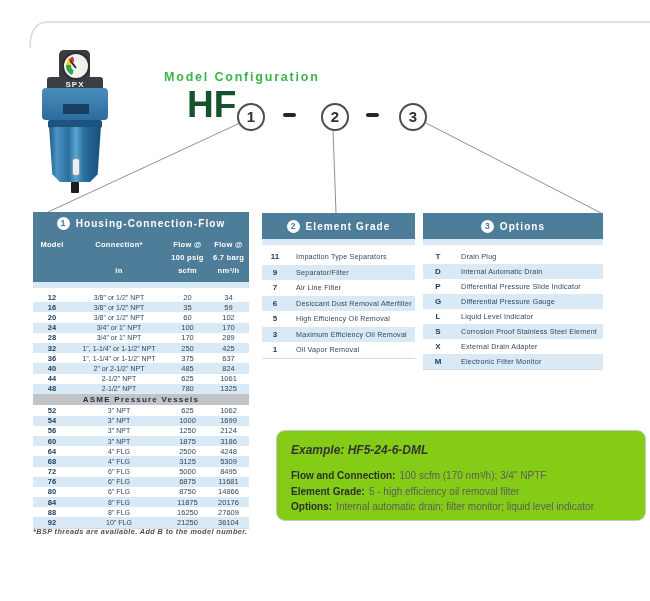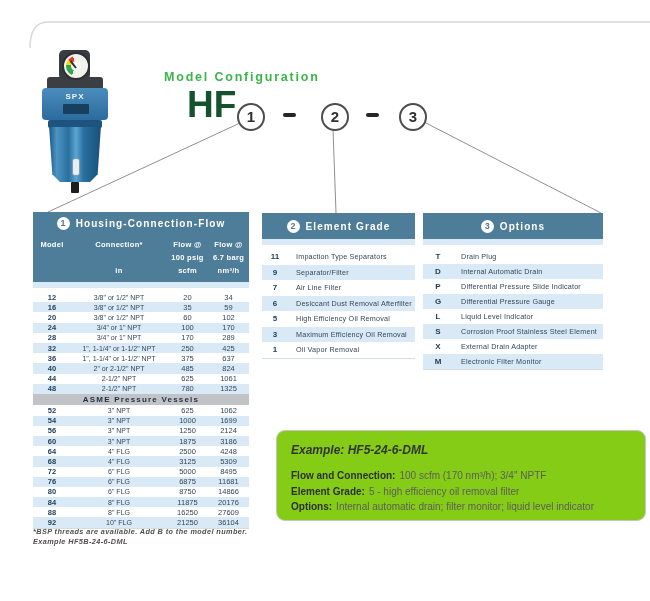--- a/index.html
+++ b/index.html
@@ -11,21 +11,21 @@
   .product{position:absolute;left:33px;top:44px;width:88px;height:150px;}
   .product div{position:absolute;}
   .p-gaugebox{left:26px;top:6px;width:31px;height:30px;background:#383c41;border-radius:5px;}
   .p-gauge{left:29px;top:8px;width:24px;height:24px;border-radius:50%;background:#f2f1ec;border:2px solid #2b2f34;}
   .p-arc{left:33px;top:12px;width:20px;height:20px;border-radius:50%;
          background:conic-gradient(from 205deg,#2fa84d 0 72deg,#ffd400 72deg 104deg,#e23a2b 104deg 138deg,#f2f1ec 138deg 360deg);}
   .p-face{left:38px;top:17px;width:10px;height:10px;border-radius:50%;background:#f7f6f2;}
   .p-needle{left:42px;top:15px;width:2px;height:9px;background:#333;transform:rotate(-38deg);transform-origin:50% 100%;}
   .p-cap{left:14px;top:33px;width:56px;height:13px;background:#3b3f44;border-radius:3px;}
   .p-head{left:9px;top:44px;width:66px;height:32px;background:linear-gradient(180deg,#4a8dbd,#2c6b9d);border-radius:4px;}
-  .p-brand{left:9px;top:48px;width:66px;text-align:center;color:#eef4f8;font-size:8px;font-weight:bold;letter-spacing:1px;}
+  .p-brand{left:9px;top:36px;width:66px;text-align:center;color:#eef4f8;font-size:8px;font-weight:bold;letter-spacing:1px;}
   .p-label{left:30px;top:60px;width:26px;height:10px;background:#173f5e;border-radius:1px;}
   .p-collar{left:15px;top:76px;width:54px;height:8px;background:#1d537e;border-radius:2px;}
   .p-bowl{left:15px;top:83px;width:54px;height:55px;
           background:linear-gradient(90deg,#174f78 0%,#4c94c4 16%,#2a6f9e 38%,#5ba6d2 52%,#2a6f9e 66%,#174f78 100%);
           clip-path:polygon(2% 0,98% 0,92% 86%,78% 100%,22% 100%,8% 86%);}
   .p-sight{left:39px;top:114px;width:6px;height:16px;background:#e8eef2;border:1px solid #7f98a8;border-radius:3px;}
   .p-drain{left:38px;top:138px;width:8px;height:11px;background:#1d1d1d;border-radius:1px;}
 
   
   .green-title{position:absolute;left:116px;top:70px;font-size:12.5px;font-weight:bold;
@@ -401,21 +401,20 @@
 
         <div class="trow alt">
           <span class="code">M</span>
           <span class="lbl">Electronic Filter Monitor</span>
         </div>
       </div>
   </div>
 
   <div class="footnote">
     <div>*BSP threads are available. Add B to the model number.</div>
-    <div>Example HF5B-24-6-DML</div>
   </div>
 
   <div class="example">
     <div class="ex-title">Example: HF5-24-6-DML</div>
     <div>
 
         <div class="ex-line base">
           <span class="ex-label">Flow and Connection:</span><span class="ex-value">100 scfm (170 nm³/h); 3/4" NPTF</span>
         </div>
 

